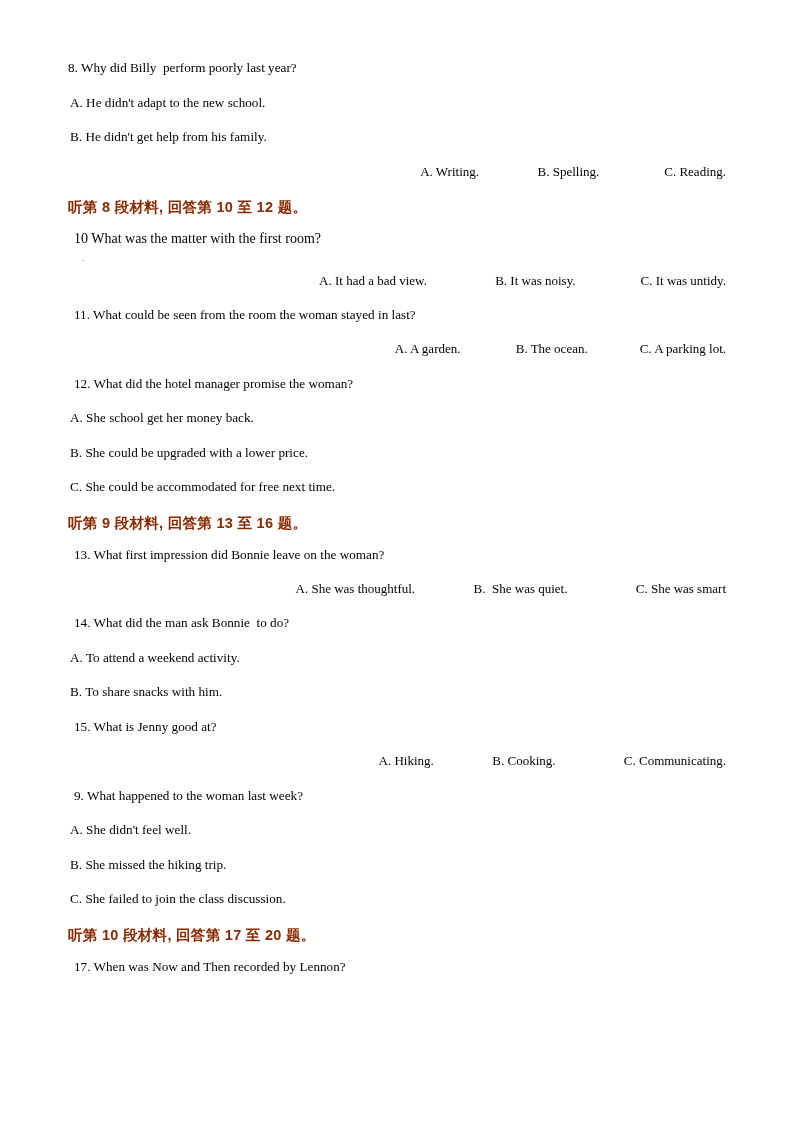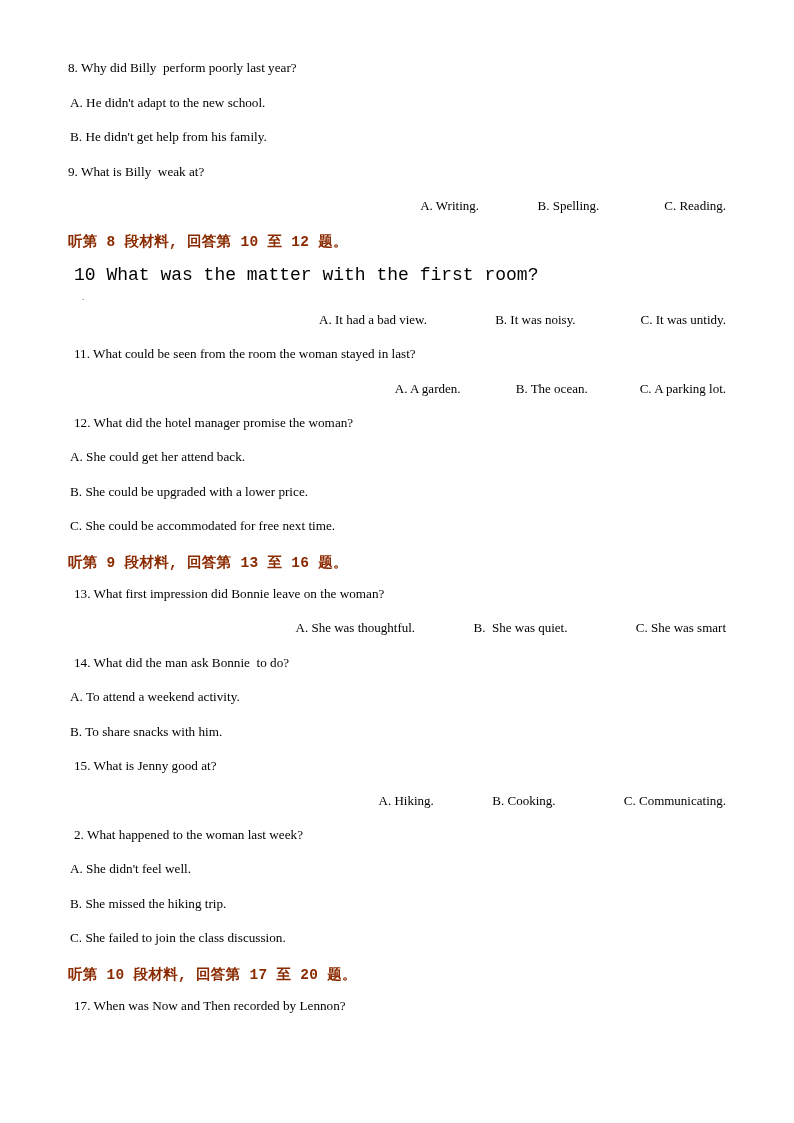--- a/index.html
+++ b/index.html
@@ -24,89 +24,87 @@
   .q-line {
     font-size: 13.2px;
     line-height: 1.25;
     margin: 0 0 18px 0;
     white-space: pre-wrap;
   }
   .q-line.opt {
     margin-left: 2px;
   }
   .section-head {
-    font-family: Liberation Mono, monospace;
+    font-family: Liberation Sans, sans-serif;
     font-weight: bold;
     font-size: 14.5px;
     color: #8a2a00;
     margin: 0 0 14px 0;
     letter-spacing: 0.3px;
   }
   .row {
     display: block;
     font-size: 13px;
     line-height: 1.25;
     margin: 0 0 18px 0;
     white-space: pre;
     text-align: right;
   }
   .indent-1 { padding-left: 6px; }
   .stem-sub {
-    font-size: 18px;
+    font-size: 14px;
     line-height: 1.2;
     margin: 0 0 6px 0;
     padding-left: 6px;
-    font-family: Liberation Mono, monospace;
   }
   .stem-dot {
     font-size: 9px;
     line-height: 1;
     margin: 0 0 10px 0;
     padding-left: 14px;
     color: #222;
   }
 </style>
 </head>
 <body>
 
 <div class="page">
 
   <div class="q-line">8. Why did Billy  perform poorly last year?</div>
   <div class="q-line opt">A. He didn't adapt to the new school.</div>
   <div class="q-line opt">B. He didn't get help from his family.</div>
-  <div class="q-line">9. What is Billy  weak at?</div>
   <div class="row">A. Writing.                  B. Spelling.                    C. Reading.</div>
 
   <div class="section-head">听第 8 段材料, 回答第 10 至 12 题。</div>
 
   <div class="stem-sub">10  What was the matter with the first room?</div>
   <div class="stem-dot">.</div>
   <div class="row indent-1">A. It had a bad view.                     B. It was noisy.                    C. It was untidy.</div>
 
   <div class="q-line indent-1">11. What could be seen from the room the woman stayed in last?</div>
   <div class="row indent-1">A. A garden.                 B. The ocean.                C. A parking lot.</div>
 
   <div class="q-line indent-1">12. What did the hotel manager promise the woman?</div>
-  <div class="q-line opt">A. She could get her attend back.</div>
+  <div class="q-line opt">A. She school get her money back.</div>
   <div class="q-line opt">B. She could be upgraded with a lower price.</div>
   <div class="q-line opt">C. She could be accommodated for free next time.</div>
 
   <div class="section-head">听第 9 段材料, 回答第 13 至 16 题。</div>
 
   <div class="q-line indent-1">13. What first impression did Bonnie leave on the woman?</div>
   <div class="row indent-1">A. She was thoughtful.                  B.  She was quiet.                     C. She was smart</div>
 
   <div class="q-line indent-1">14. What did the man ask Bonnie  to do?</div>
   <div class="q-line opt">A. To attend a weekend activity.</div>
   <div class="q-line opt">B. To share snacks with him.</div>
 
   <div class="q-line indent-1">15. What is Jenny good at?</div>
   <div class="row indent-1">A. Hiking.                  B. Cooking.                     C. Communicating.</div>
 
-  <div class="q-line indent-1">2. What happened to the woman last week?</div>
+  <div class="q-line indent-1">9. What happened to the woman last week?</div>
   <div class="q-line opt">A. She didn't feel well.</div>
   <div class="q-line opt">B. She missed the hiking trip.</div>
   <div class="q-line opt">C. She failed to join the class discussion.</div>
 
   <div class="section-head">听第 10 段材料, 回答第 17 至 20 题。</div>
 
   <div class="q-line indent-1">17. When was Now and Then recorded by Lennon?</div>
 
 </div>
 

